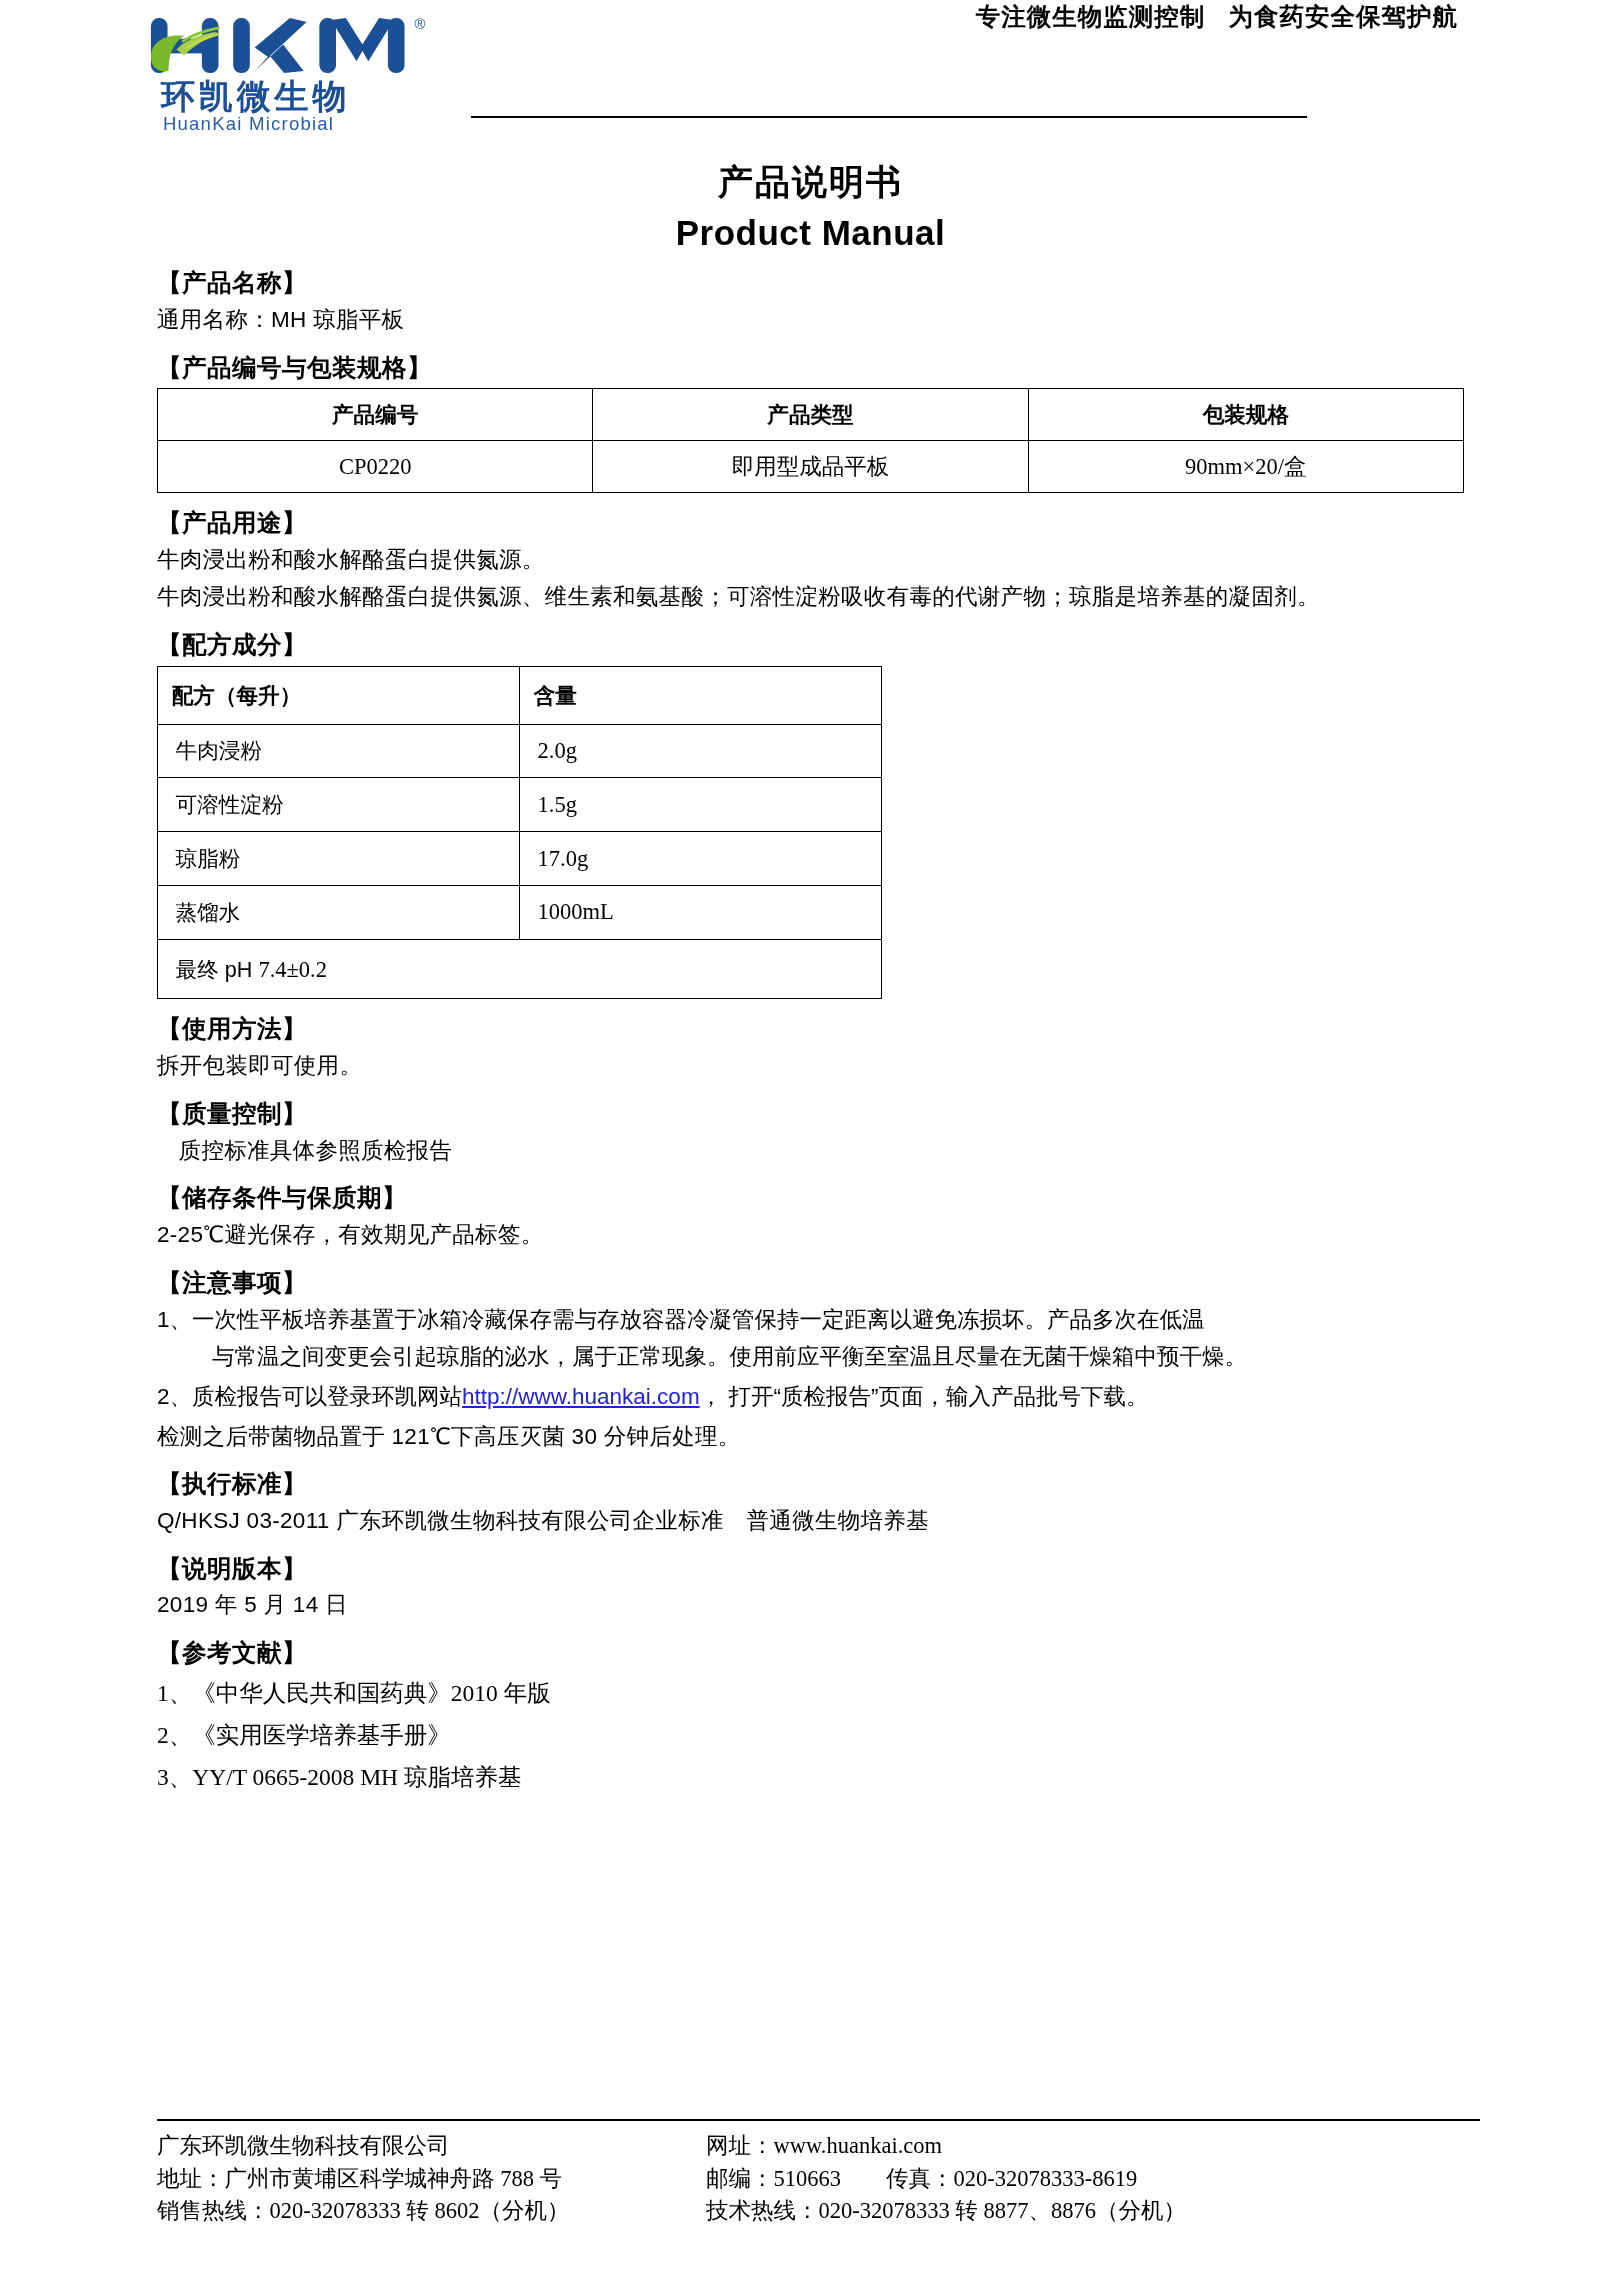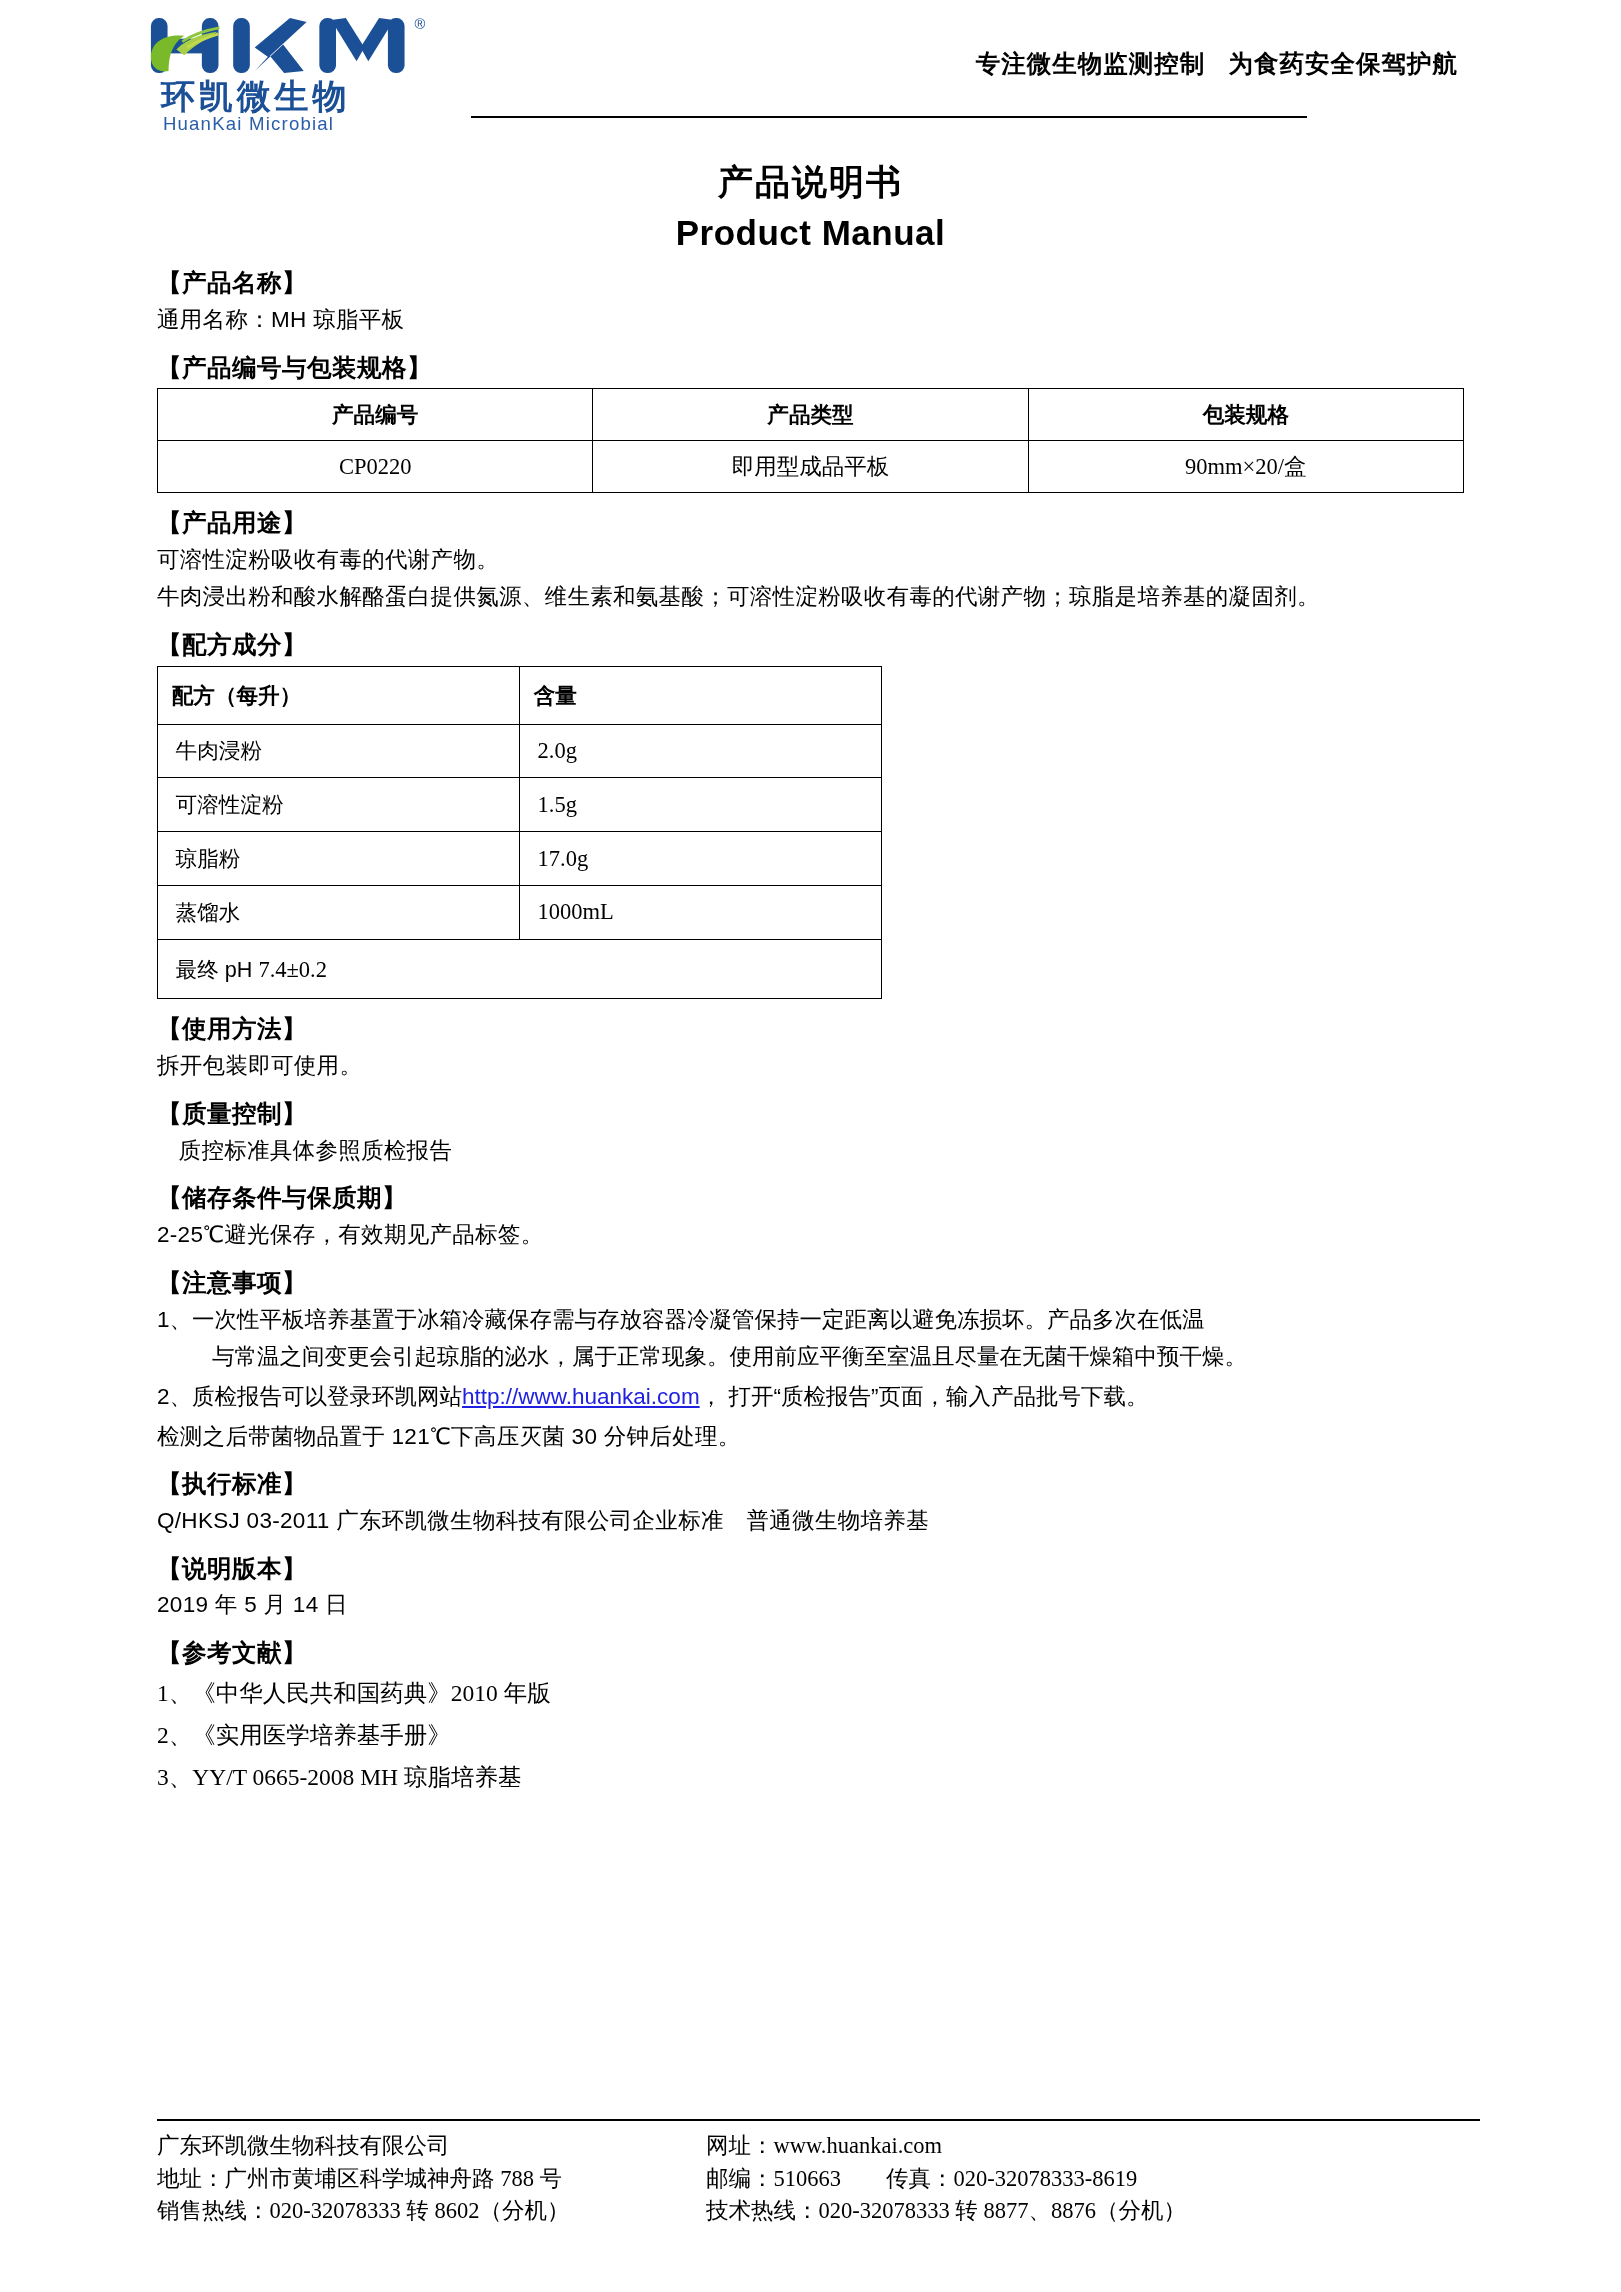--- a/index.html
+++ b/index.html
@@ -64,21 +64,20 @@
   .logo-en {
     font-family: "Liberation Sans", sans-serif;
     font-size: 18.6px;
     letter-spacing: 1.2px;
     color: #2a5ea8;
     margin-left: 15.7px;
     line-height: 1.1;
   }
   .tagline-wrap {
     flex: 1;
-    padding-top: 47px;
     padding-left: 29px;
   }
   .tagline {
     font-family: "Liberation Sans", sans-serif;
     font-size: 24.5px;
     font-weight: bold;
     text-align: right;
     letter-spacing: 1px;
     padding-right: 5.9px;
     white-space: pre;
@@ -302,21 +301,21 @@
     <tbody>
       <tr>
         <td>CP0220</td>
         <td>即用型成品平板</td>
         <td>90mm×20/盒</td>
       </tr>
     </tbody>
   </table>
 
   <div class="section-head">【产品用途】</div>
-  <div class="body-line">可溶性淀粉吸收有毒的代谢产物。</div>
+  <div class="body-line">牛肉浸出粉和酸水解酪蛋白提供氮源。</div>
 
   <div class="body-line">牛肉浸出粉和酸水解酪蛋白提供氮源、维生素和氨基酸；可溶性淀粉吸收有毒的代谢产物；琼脂是培养基的凝固剂。</div>
 
   <div class="section-head">【配方成分】</div>
   <table class="doc-table formula-table">
     <thead>
       <tr>
         <th>配方（每升）</th>
         <th>含量</th>
       </tr>

